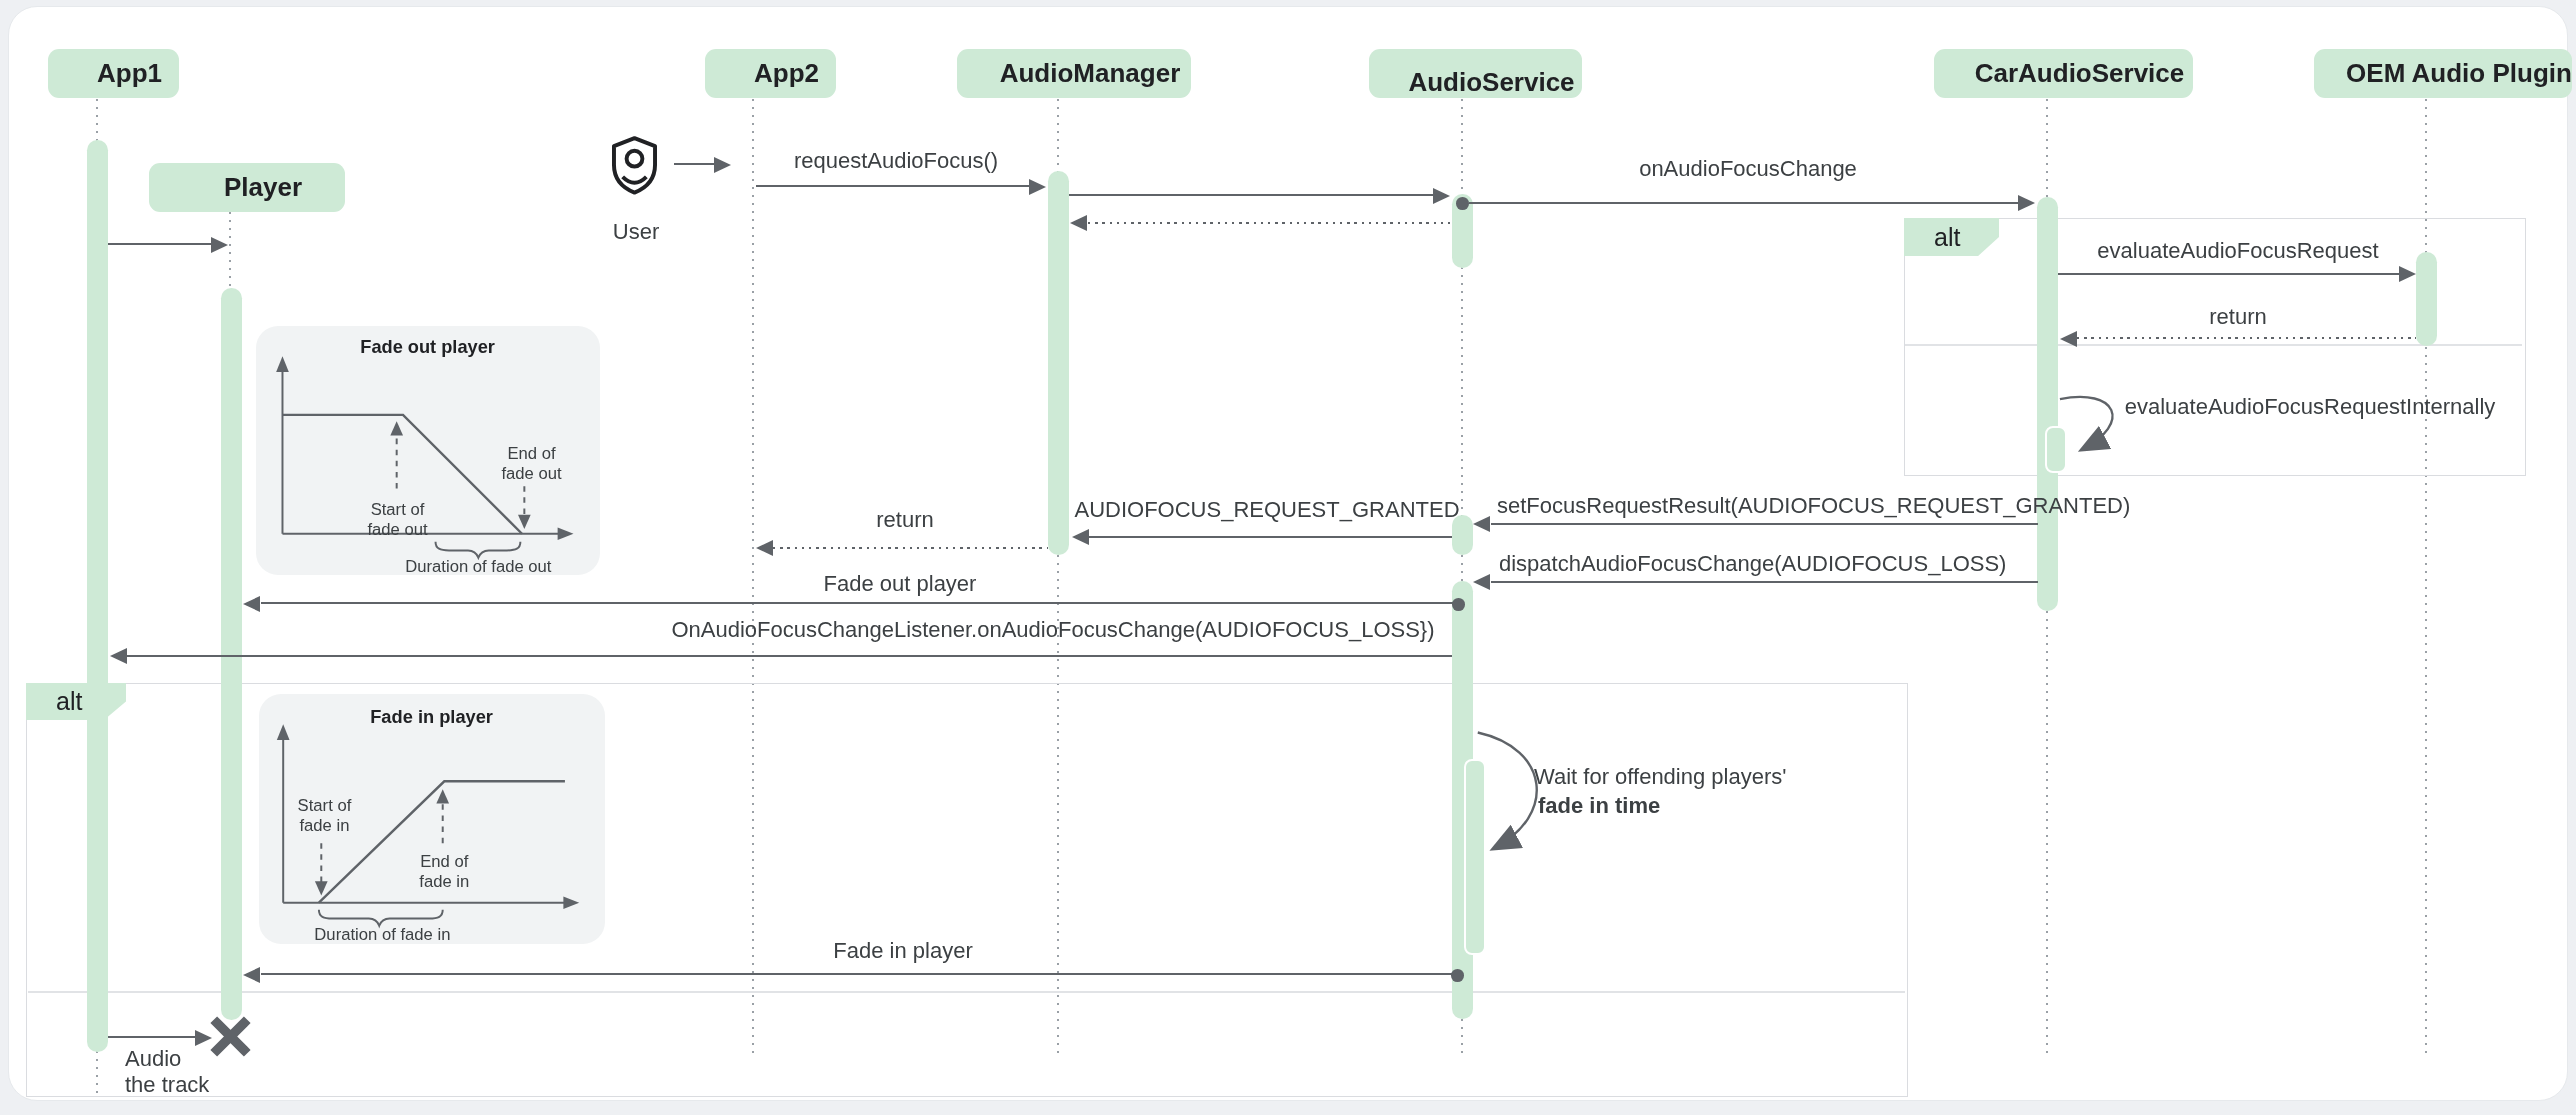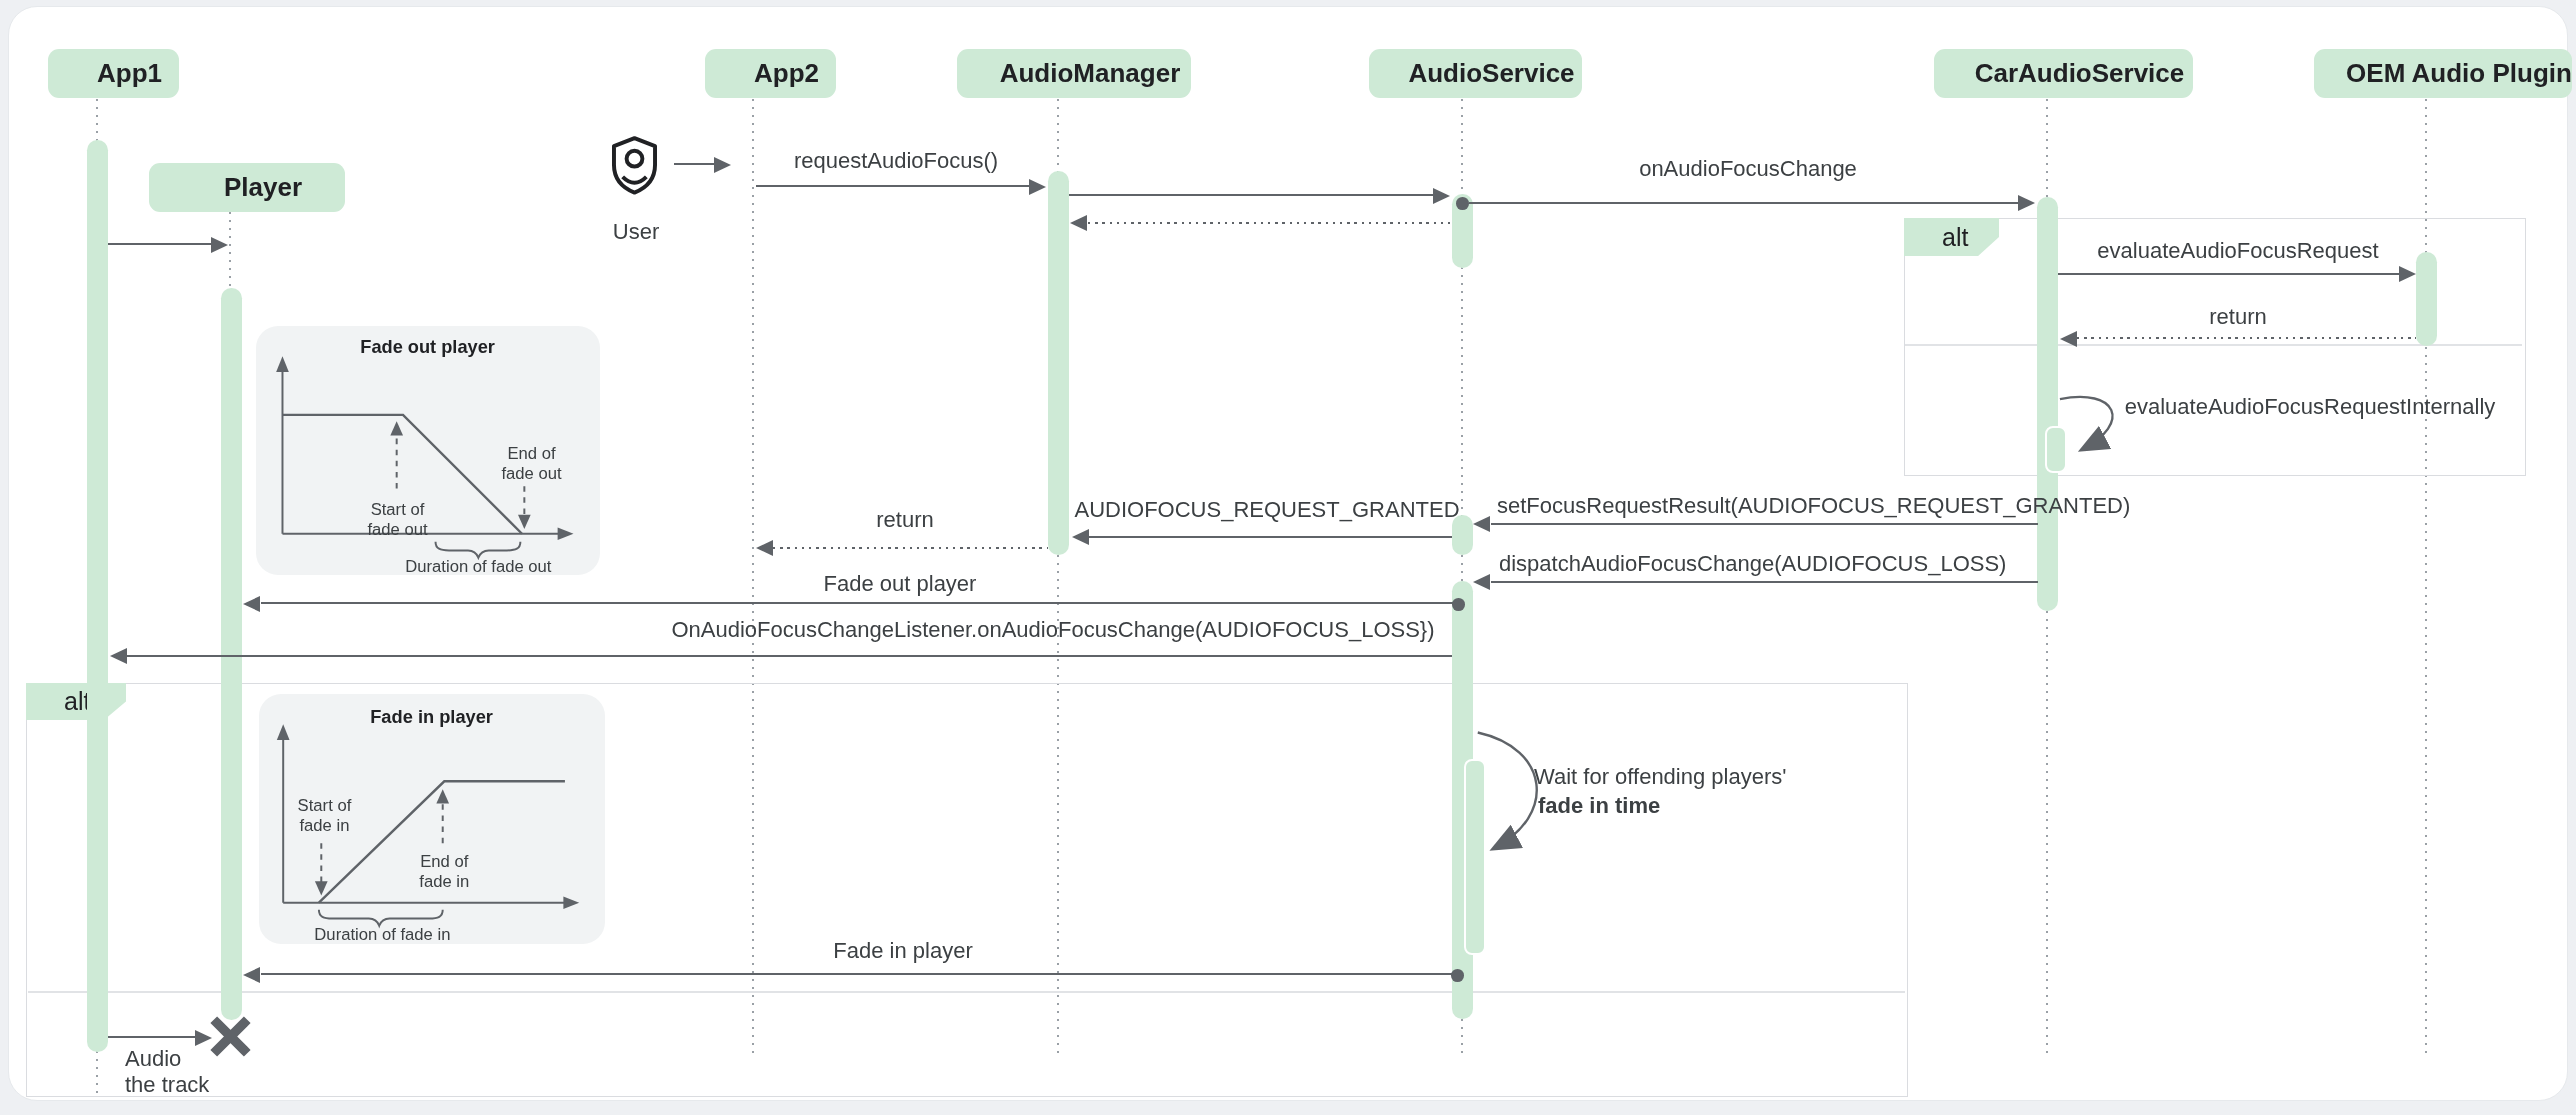--- a/index.html
+++ b/index.html
@@ -14,21 +14,21 @@
   .pbox{position:absolute;top:49px;height:49px;background:var(--green);border-radius:11px;
         display:flex;align-items:center;justify-content:center;font-weight:bold;font-size:26px;
         color:var(--heading);white-space:nowrap;z-index:6;padding-left:32px;}
   .lifeline{position:absolute;width:2.4px;z-index:1;
         background:repeating-linear-gradient(to bottom,var(--lifeline) 0 2.4px,transparent 2.4px 8px);}
   .bar{position:absolute;width:20.7px;background:var(--green);border-radius:10.3px;z-index:3;}
   .bar.small{width:17.5px;border:2.4px solid #ffffff;border-radius:8px;z-index:4;}
   .altbox{position:absolute;border:1.6px solid var(--frame);background:transparent;z-index:2;}
   .alt-tab{position:absolute;background:var(--green);z-index:3;
         clip-path:polygon(0 0,100% 0,100% 50%,78% 100%,0 100%);
-        display:flex;align-items:center;font-size:25px;color:var(--heading);padding-left:38px;box-sizing:border-box;}
+        display:flex;align-items:center;font-size:25px;color:var(--heading);padding-left:30px;box-sizing:border-box;}
   .alt-div{position:absolute;height:1.6px;background:#e1e3e6;z-index:2;}
   .msg{position:absolute;font-size:22px;color:var(--text);white-space:nowrap;z-index:5;}
   .msg.center{transform:translateX(-50%);}
   .line{position:absolute;height:2.4px;background:var(--arrow);z-index:4;}
   .line.dotted{background:repeating-linear-gradient(to right,var(--arrow) 0 2.4px,transparent 2.4px 7.2px);}
   .ah-r{position:absolute;width:0;height:0;border-top:8px solid transparent;
         border-bottom:8px solid transparent;border-left:17.5px solid var(--arrow);z-index:4;}
   .ah-l{position:absolute;width:0;height:0;border-top:8px solid transparent;
         border-bottom:8px solid transparent;border-right:17.5px solid var(--arrow);z-index:4;}
   .odot{position:absolute;width:12.7px;height:12.7px;border-radius:50%;background:var(--arrow);z-index:5;}
@@ -84,21 +84,21 @@
     </div>
   <div class="pbox" style="left:149px;top:163px;width:164px;">
     <span>Player</span>
     </div>
   <div class="pbox" style="left:705px;width:99px;">
     <span>App2</span>
     </div>
   <div class="pbox" style="left:957px;width:202px;">
     <span>AudioManager</span>
     </div>
-  <div class="pbox" style="left:1369px;width:181px;">
+  <div class="pbox" style="left:1369px;width:181px;align-items:flex-end;">
     <span>AudioService</span>
     </div>
   <div class="pbox" style="left:1934px;width:227px;">
     <span>CarAudioService</span>
     </div>
   <div class="pbox" style="left:2314px;width:226px;">
     <span>OEM Audio Plugin</span>
     </div>
 
   <svg class="overlay" style="left:609px;top:135px;" width="51" height="60" viewBox="0 0 64 76">

